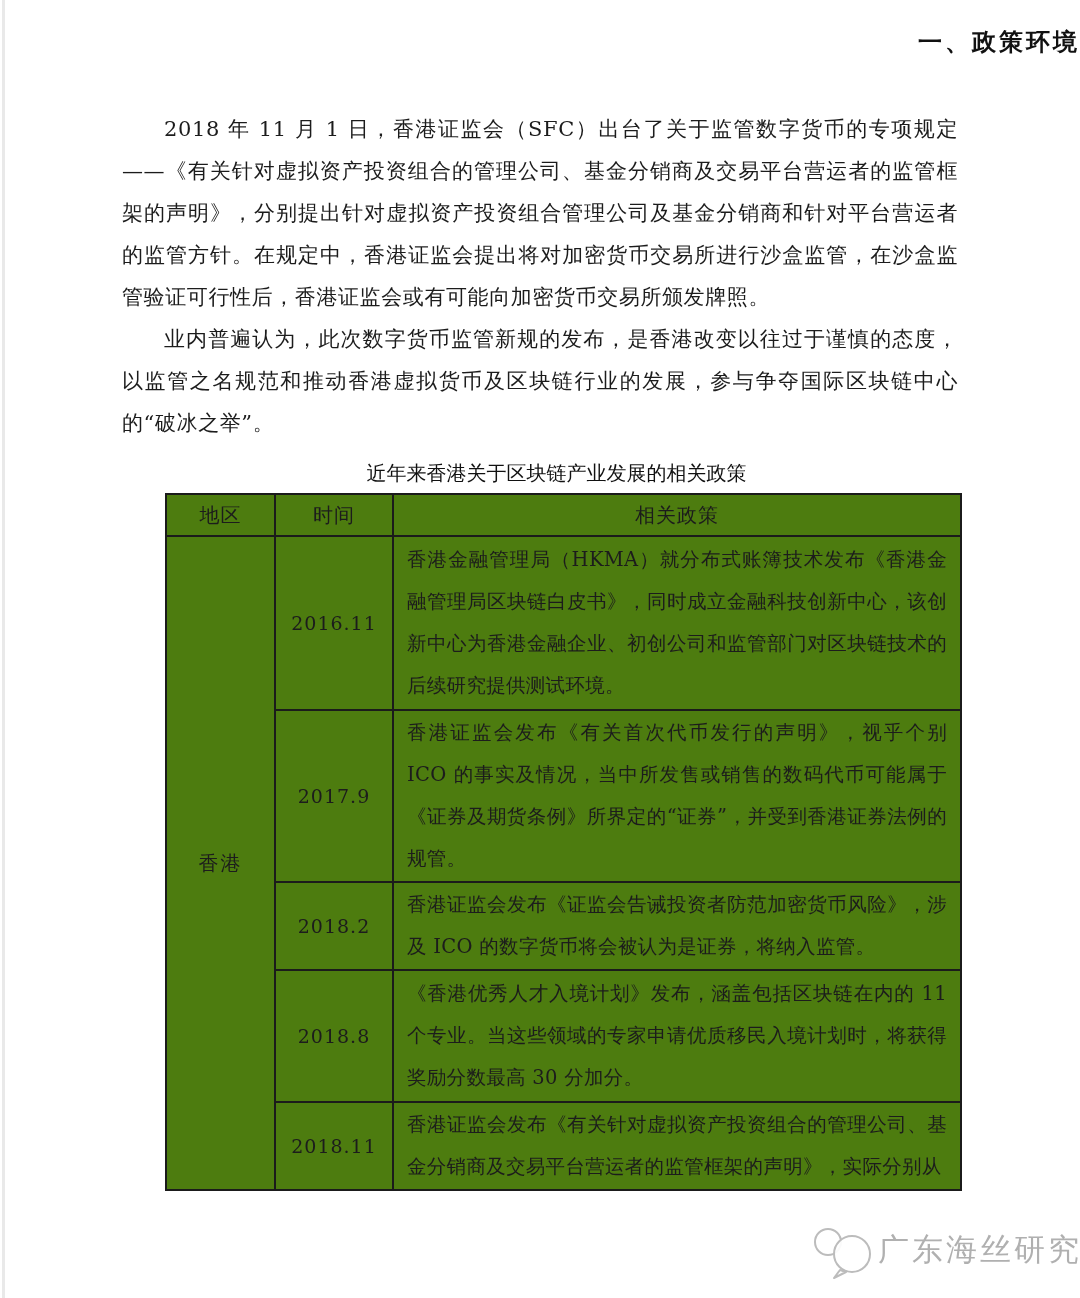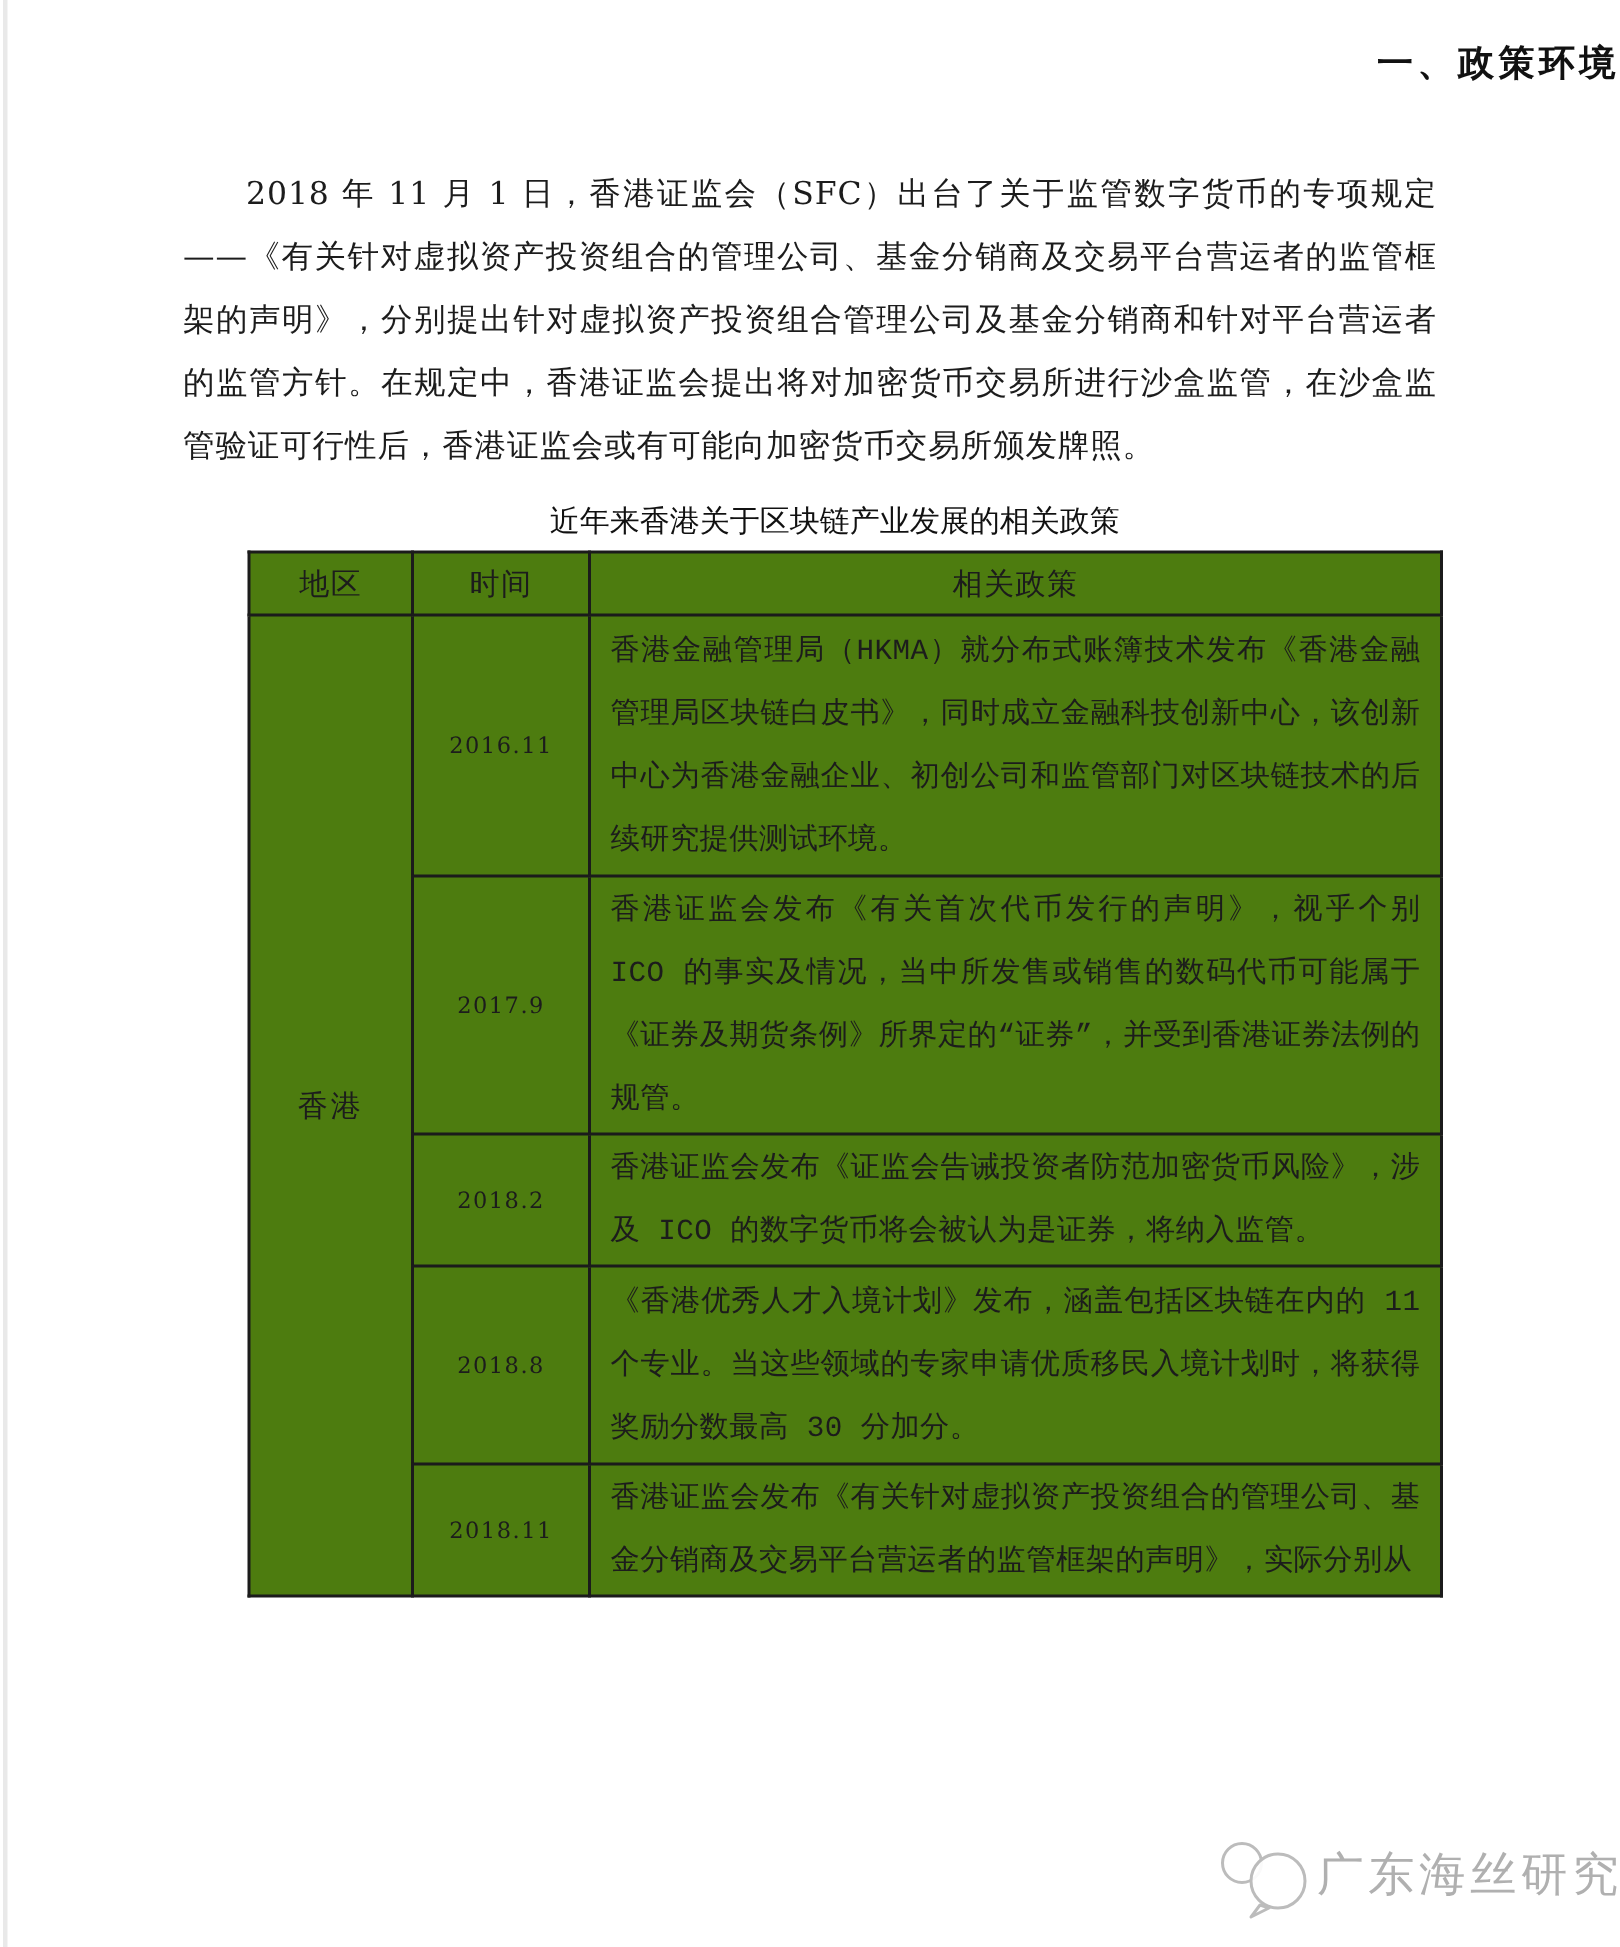--- a/index.html
+++ b/index.html
@@ -77,31 +77,30 @@
   }
   .region-cell {
     text-align: center;
     vertical-align: middle;
     font-size: 20px;
     letter-spacing: 2px;
   }
   .time-cell {
     text-align: center;
     vertical-align: middle;
-    font-size: 15px;
+    font-size: 19px;
     letter-spacing: 1px;
   }
   .policy-cell {
     font-size: 19.5px;
     line-height: 42px;
     padding: 1px 13px;
     text-align: justify;
     vertical-align: middle;
     letter-spacing: 0.3px;
-    font-family: Liberation Mono, monospace;
   }
   tr.rh1 .policy-cell { height: 170px; }
   tr.rh2 .policy-cell { height: 126px; }
   tr.rh3 .policy-cell { height: 82px; }
   tr.rh4 .policy-cell { height: 128px; }
   tr.rh5 .policy-cell { height: 80px; }
   .watermark {
     position: absolute;
     left: 806px;
     top: 1220px;
@@ -122,20 +121,21 @@
 </style>
 </head>
 <body>
 
 <div class="edge-line"></div>
 
 <h1 class="section-title">一、政策环境</h1>
 
 <div class="content">
   <p class="para">2018 年 11 月 1 日，香港证监会（SFC）出台了关于监管数字货币的专项规定——《有关针对虚拟资产投资组合的管理公司、基金分销商及交易平台营运者的监管框架的声明》，分别提出针对虚拟资产投资组合管理公司及基金分销商和针对平台营运者的监管方针。在规定中，香港证监会提出将对加密货币交易所进行沙盒监管，在沙盒监管验证可行性后，香港证监会或有可能向加密货币交易所颁发牌照。</p>
+  <p class="para">业内普遍认为，此次数字货币监管新规的发布，是香港改变以往过于谨慎的态度，以监管之名规范和推动香港虚拟货币及区块链行业的发展，参与争夺国际区块链中心的“破冰之举”。</p>
 </div>
 
 <div class="table-caption">近年来香港关于区块链产业发展的相关政策</div>
 
 <table class="policy-table">
   <tbody>
       <tr>
     <th class="col-region">地区</th>
     <th class="col-time">时间</th>
     <th class="col-policy">相关政策</th>

